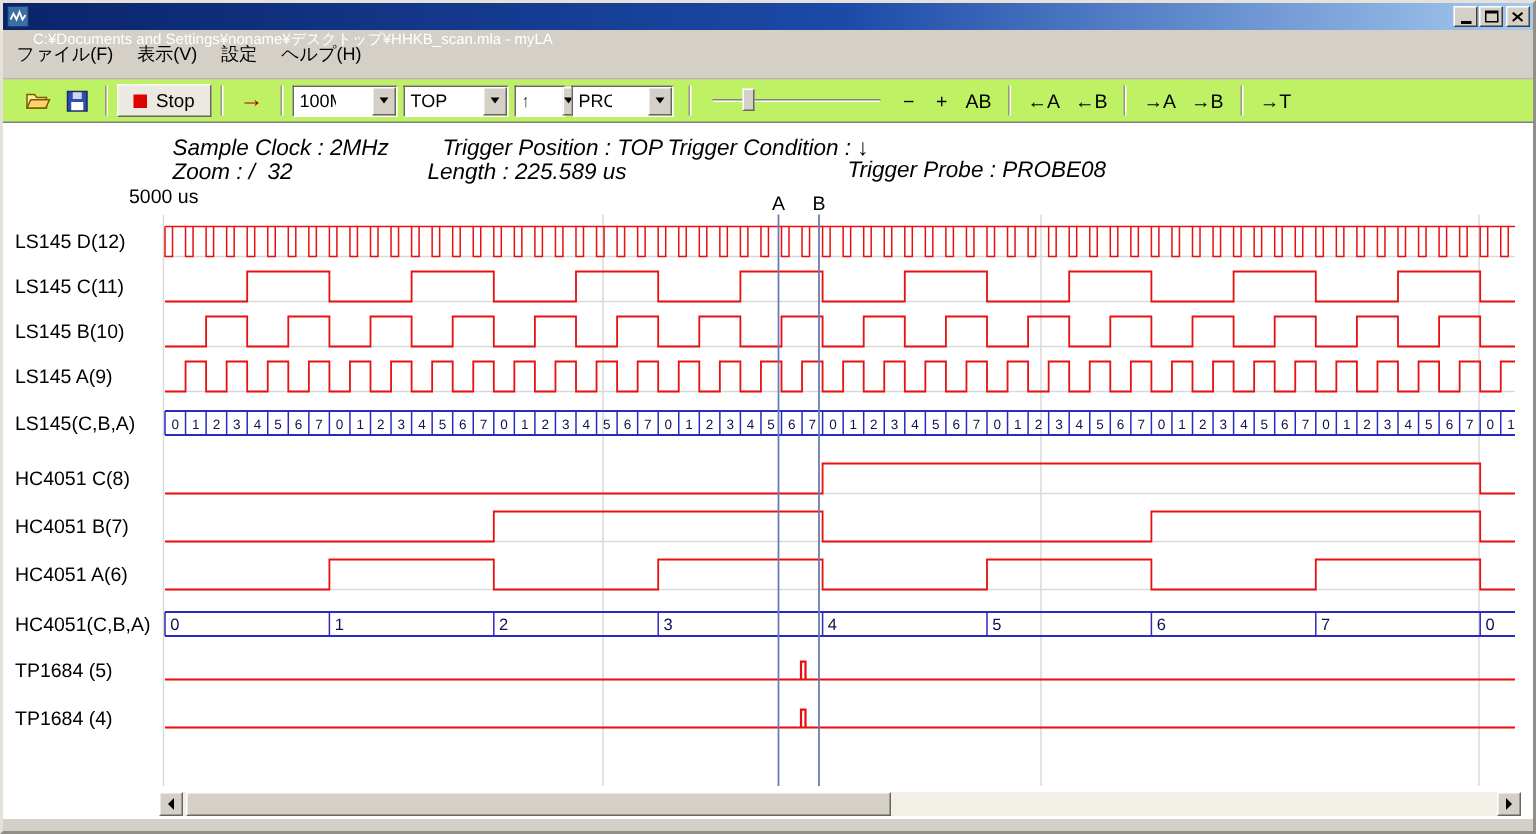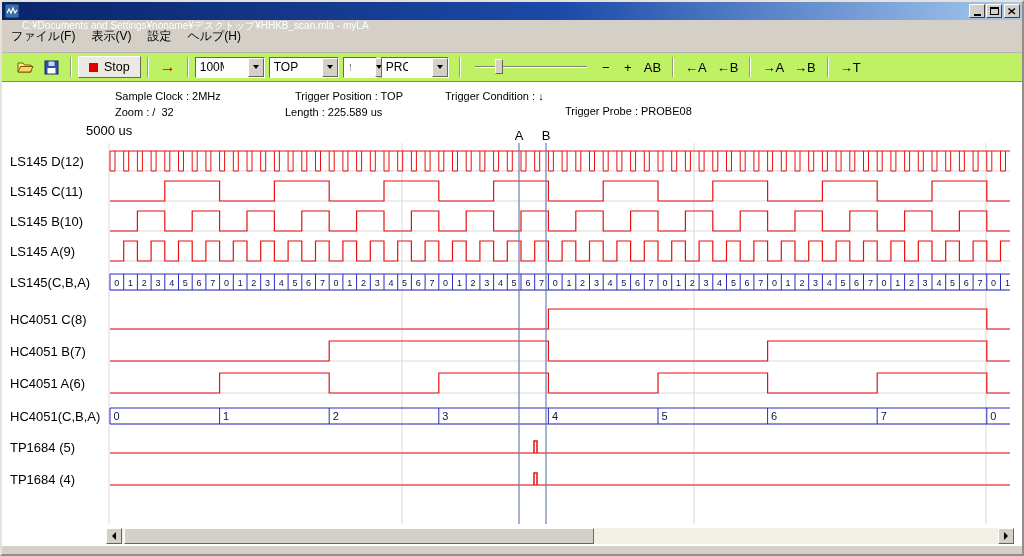--- a/index.html
+++ b/index.html
@@ -46,21 +46,21 @@
     border-top:4px solid #000; }
 
   .tb-slider { position:relative; width:112px; height:20px; margin:0 8px; }
   .slider-track { position:absolute; left:0; right:0; top:9px; height:2px; background:#86827a;
     border-bottom:1px solid #fff; }
   .slider-thumb { position:absolute; left:20px; top:2px; width:8px; height:15px; background:#d4d0c8;
     border:1px solid; border-color:#fff #6a665e #6a665e #fff; }
 
   
   .client { position:relative; height:464px; background:#fff; overflow:hidden; }
-  .info-text { position:absolute; font-size:11px; color:#000; white-space:pre; }
+  .info-text { position:absolute; font-size:15px; color:#000; white-space:pre;font-style:italic; }
   svg.wave { position:absolute; left:0; top:0; }
   svg text { font-family:"Liberation Sans", sans-serif; }
 
   
   .hscroll { position:absolute; left:104px; top:446px; width:908px; height:16px; background:#f2f0e6; display:flex; }
   .sb-btn { width:16px; height:16px; flex:0 0 auto; background:#d4d0c8; border:1px solid;
     border-color:#fff #6a665e #6a665e #fff; display:flex; align-items:center; justify-content:center; padding:0; }
   .tri-left  { width:0; height:0; border-top:4px solid transparent; border-bottom:4px solid transparent; border-right:4px solid #000; }
   .tri-right { width:0; height:0; border-top:4px solid transparent; border-bottom:4px solid transparent; border-left:4px solid #000; }
   .sb-track { flex:1; position:relative; }

